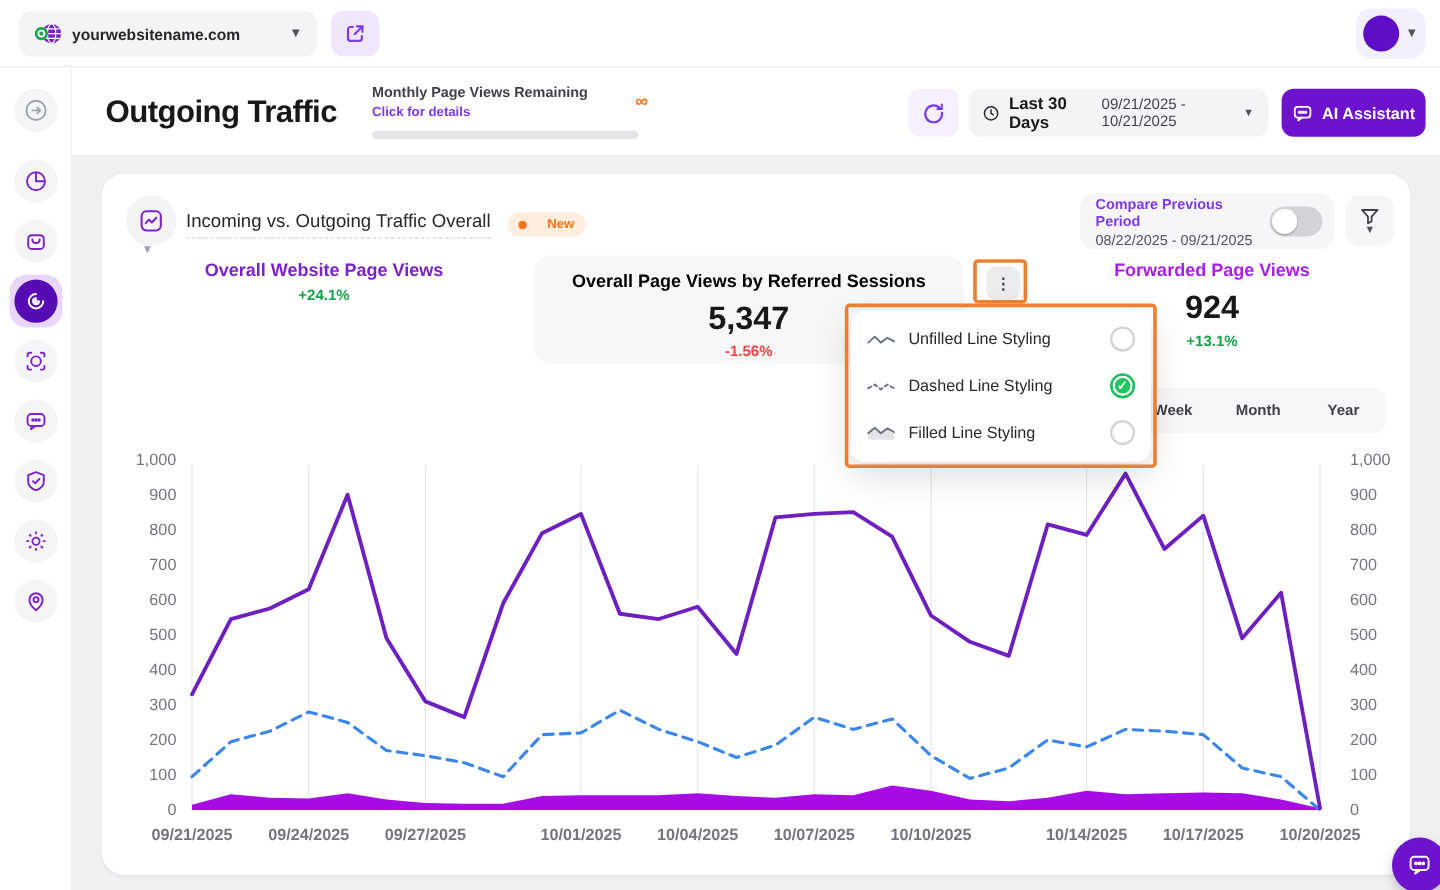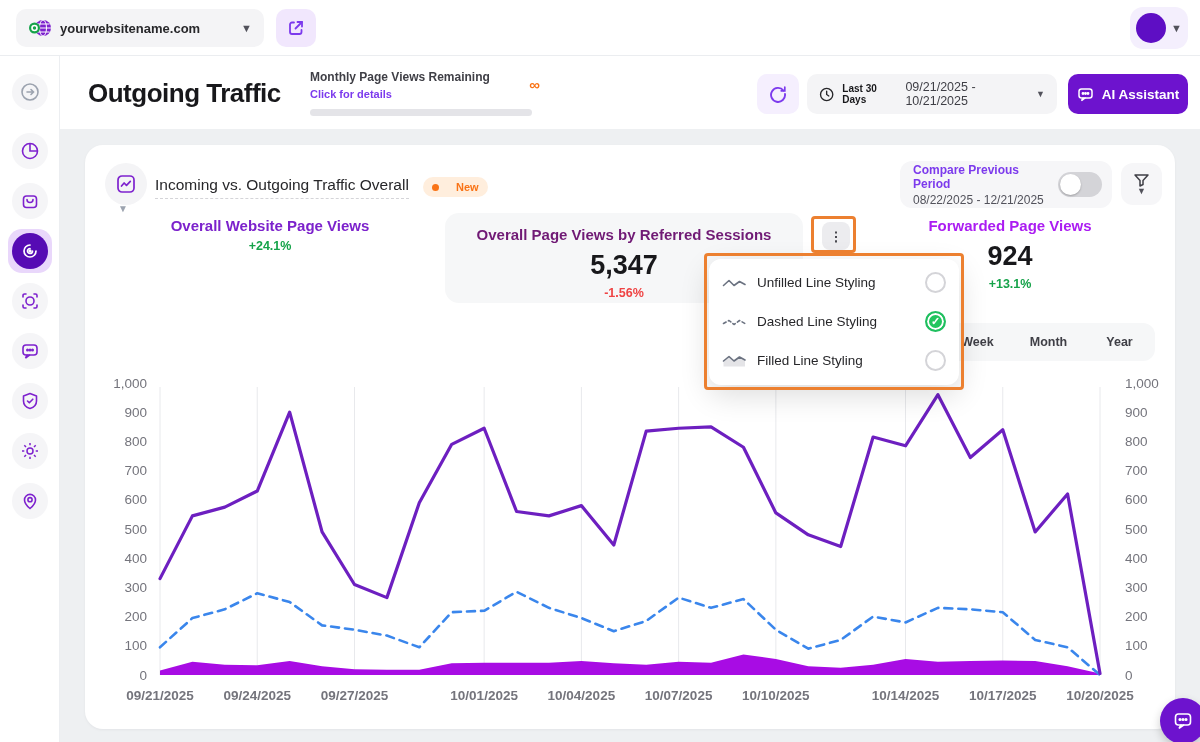--- a/index.html
+++ b/index.html
@@ -28,21 +28,21 @@
   
   .headband { position:absolute; left:60px; top:56px; width:1140px; height:74px; background:#fff; border-bottom:1px solid #eef0f2; z-index:3; }
   .page-title { position:absolute; left:28px; top:22px; font-size:26px; font-weight:800; color:#18181b; letter-spacing:-0.5px; }
   .quota { position:absolute; left:250px; top:14px; width:226px; }
   .quota-label { font-size:12px; font-weight:700; color:#3f3f46; }
   .quota-link { font-size:11px; font-weight:600; color:#7c3aed; margin-top:2px; cursor:pointer; display:inline-block; }
   .quota-bar { margin-top:7px; width:222px; height:7px; border-radius:4px; background:#e4e4e8; }
   .quota-inf { position:absolute; right:-4px; top:6px; color:#f97316; font-size:15px; font-weight:800; }
   .refresh-btn { position:absolute; left:697px; top:18px; width:42px; height:40px; border-radius:10px; background:#f5effe; display:flex; align-items:center; justify-content:center; cursor:pointer; }
   .date-pill { position:absolute; left:747px; top:18px; width:250px; height:40px; border-radius:10px; background:#f4f4f6; display:flex; align-items:center; padding:0 12px; gap:8px; cursor:pointer; }
-  .date-main { font-size:10px; font-weight:800; color:#18181b; }
+  .date-main { font-size:14px; font-weight:800; color:#18181b; }
   .date-range { font-size:12.5px; color:#3f3f46; }
   .ai-btn { position:absolute; left:1008px; top:18px; width:120px; height:40px; border-radius:10px; background:#6d13ce; color:#fff; display:flex; align-items:center; justify-content:center; gap:8px; cursor:pointer; }
   .ai-label { font-size:13.5px; font-weight:700; color:#fff; }
 
   
   .card { position:absolute; left:85px; top:145px; width:1090px; height:584px; background:#fff; border-radius:18px; box-shadow:0 1px 3px rgba(15,23,42,.05); z-index:2; }
   .card-icon { position:absolute; left:20px; top:18px; width:42px; height:42px; border-radius:50%; background:#f4f4f6; display:flex; align-items:center; justify-content:center; cursor:pointer; }
   .card-icon-chev { position:absolute; left:33px; top:58px; color:#9ca3af; font-size:10px; }
   .card-title { position:absolute; left:70px; top:31px; font-size:15.5px; font-weight:500; color:#27272a; border-bottom:1px dashed #d4d4d8; padding-bottom:4px; }
   .new-badge { position:absolute; left:338px; top:32px; height:20px; padding:0 9px; border-radius:10px; background:#ffeedd; display:flex; align-items:center; gap:5px; }
@@ -56,21 +56,21 @@
   .filter-btn { position:absolute; left:1036px; top:18px; width:41px; height:42px; border-radius:12px; background:#f6f6f8; display:flex; flex-direction:column; align-items:center; justify-content:center; cursor:pointer; }
   .filter-btn .chev { font-size:9px; margin-top:-2px; }
 
   .stat { position:absolute; text-align:center; }
   .stat-label { font-size:15px; font-weight:700; }
   .stat-value { font-size:27px; font-weight:700; color:#18181b; margin-top:7px; }
   .stat-delta { font-size:12.5px; font-weight:600; margin-top:5px; }
   .stat-panel { position:absolute; left:360px; top:68px; width:358px; height:90px; background:#f6f7f8; border-radius:14px; }
   .kebab { position:absolute; left:737px; top:77px; width:28px; height:28px; border-radius:8px; background:#ececef; display:flex; align-items:center; justify-content:center; cursor:pointer; color:#3f3f46; font-size:13px; font-weight:700; letter-spacing:0; }
   .up { color:#16a34a; } .down { color:#ef4444; }
-  .c-purple { color:#7c22cc; } .c-blue { color:#701a75; } .c-magenta { color:#ab1cf2; }
+  .c-purple { color:#7c22cc; } .c-blue { color:#000000; } .c-magenta { color:#ab1cf2; }
 
   .period-tabs { position:absolute; left:857px; top:178px; width:213px; height:38px; background:#f6f7f8; border-radius:12px; display:flex; align-items:center; }
   .period-tabs span { flex:1; text-align:center; font-size:12.5px; font-weight:700; color:#3f3f46; cursor:pointer; }
 
   #traffic-chart { position:absolute; left:0; top:225px; }
   #traffic-chart text { font-family:"Liberation Sans", sans-serif; }
 
   
   .menu { position:absolute; left:709px; top:259px; width:250px; height:126px; background:#fff; border-radius:12px; box-shadow:0 10px 30px rgba(0,0,0,.14); z-index:30; padding:4px 0; }
   .menu-row { height:39px; display:flex; align-items:center; padding:0 13px; cursor:pointer; }
@@ -231,21 +231,21 @@
     </div>
     <span class="card-icon-chev">▼</span>
     <div class="card-title">Incoming vs. Outgoing Traffic Overall</div>
     <div class="new-badge">
       <span class="new-dot"></span>
       <span class="new-txt">New</span>
     </div>
     <div class="compare-pill">
       <div>
         <div class="cmp-l1">Compare Previous Period</div>
-        <div class="cmp-l2">08/22/2025 - 12/21/2025</div>
+        <div class="cmp-l2">08/22/2025 - 09/21/2025</div>
       </div>
       <div class="toggle">
           <span class="knob"></span>
         </div>
     </div>
     <div class="filter-btn">
       <svg width="17" height="15" viewBox="0 0 17 15" fill="none" stroke="#3f3f46" stroke-width="1.5" stroke-linejoin="round">
         <path d="M2 2h13l-5 5.5v4L7 13V7.5z"></path>
       </svg>
       <span class="chev">▼</span>

